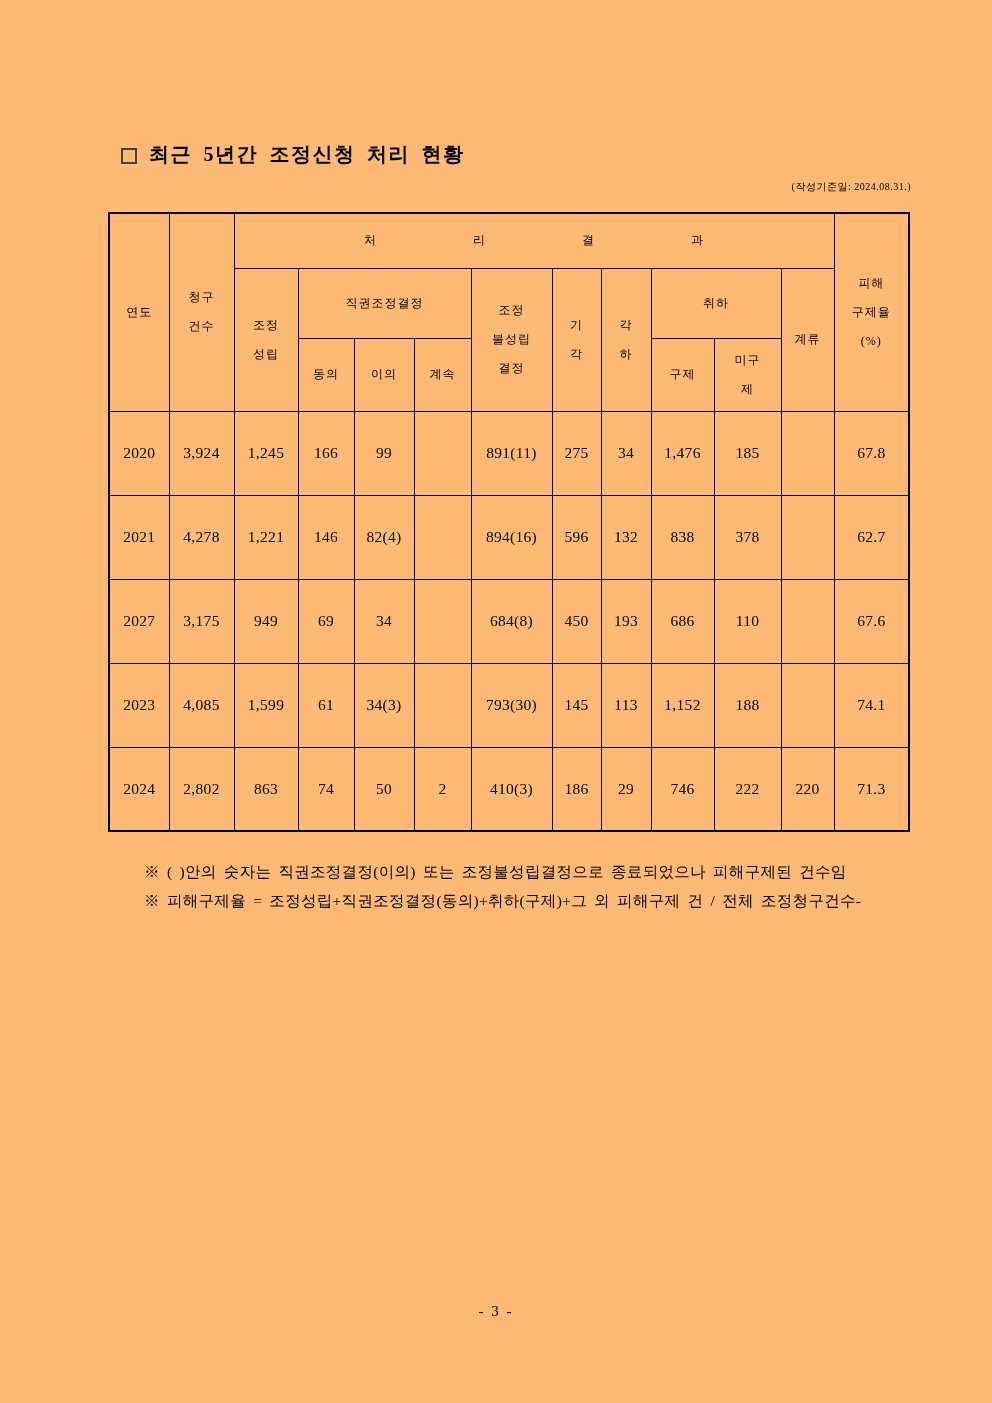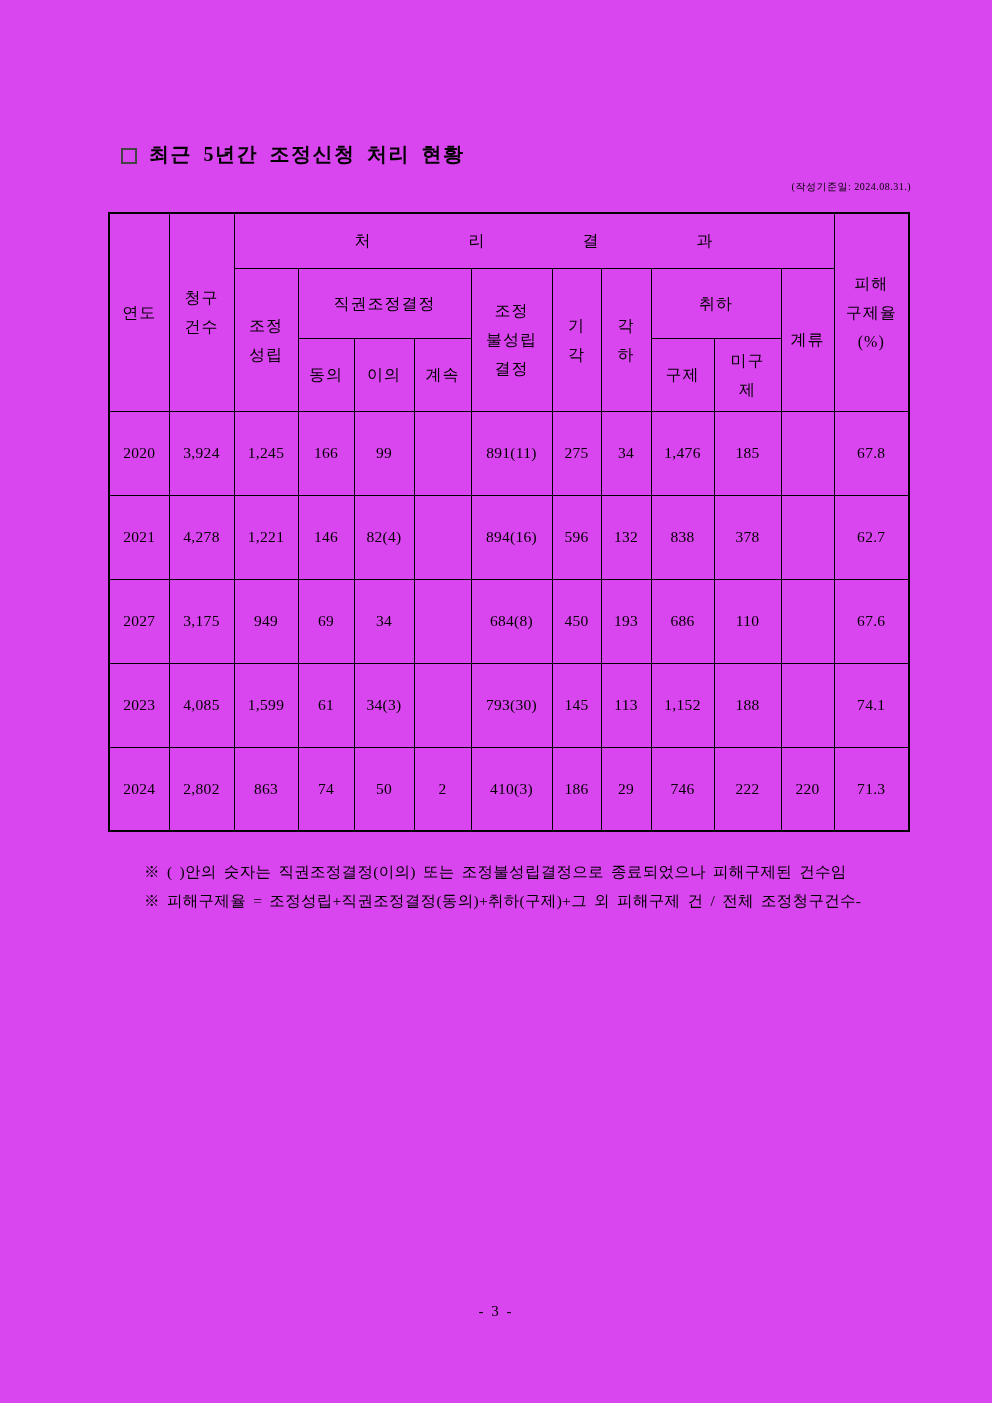--- a/index.html
+++ b/index.html
@@ -6,21 +6,21 @@
     margin: 0;
     padding: 0;
     background: #ffffff;
     color: #000000;
     font-family: "Liberation Serif", "DejaVu Serif", serif;
   }
   .page {
     position: relative;
     width: 992px;
     height: 1403px;
-    background: #d946ef;
+    background: #fdba74;
     overflow: hidden;
   }
   .title-row {
     position: absolute;
     left: 121px;
     top: 141px;
     font-size: 20px;
     font-weight: 600;
     letter-spacing: 1.5px;
     word-spacing: 5px;
@@ -57,21 +57,21 @@
   table.summary th,
   table.summary td {
     border: 1px solid #000000;
     text-align: center;
     vertical-align: middle;
     font-weight: normal;
     padding: 0;
     overflow: hidden;
   }
   table.summary th {
-    font-size: 16px;
+    font-size: 12px;
     line-height: 29px;
     white-space: pre-line;
     letter-spacing: 1px;
   }
   th.spread {
     word-spacing: 92px;
     white-space: pre;
   }
   th.spaced2 {
     letter-spacing: 7px;

